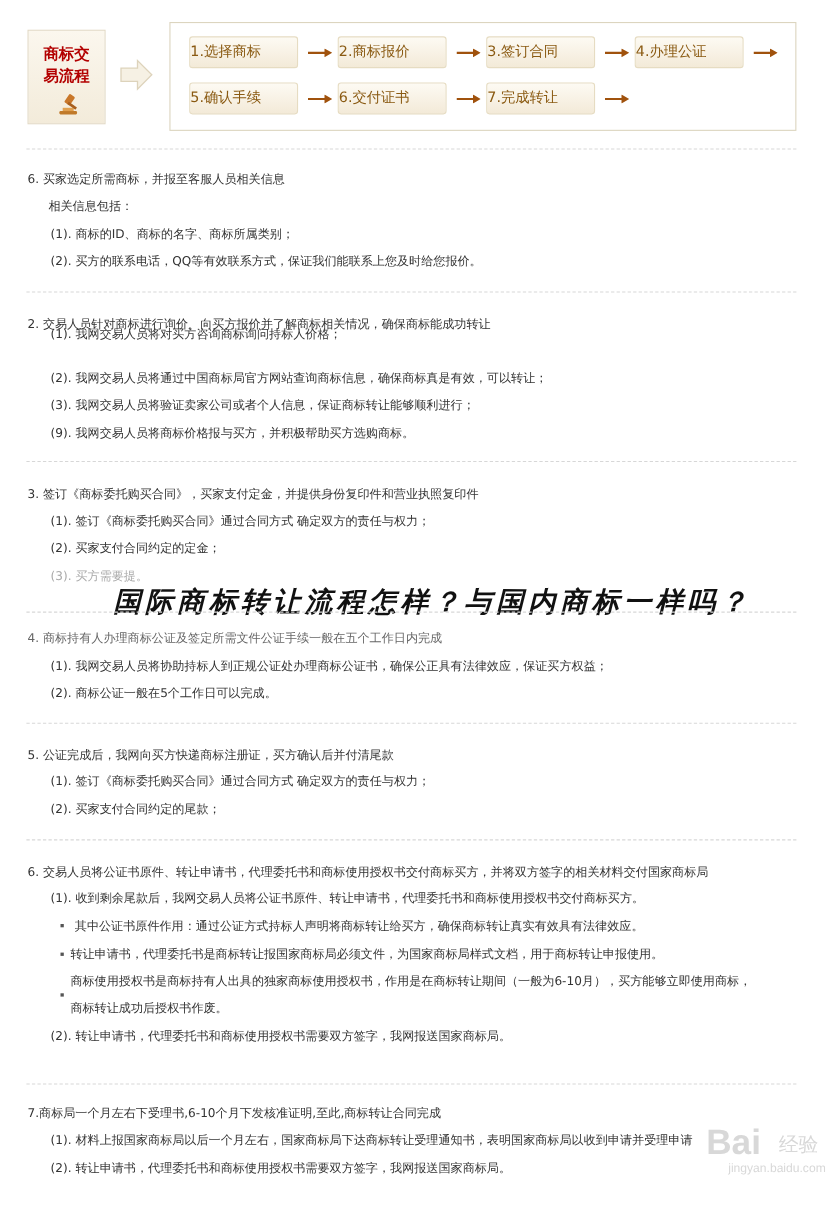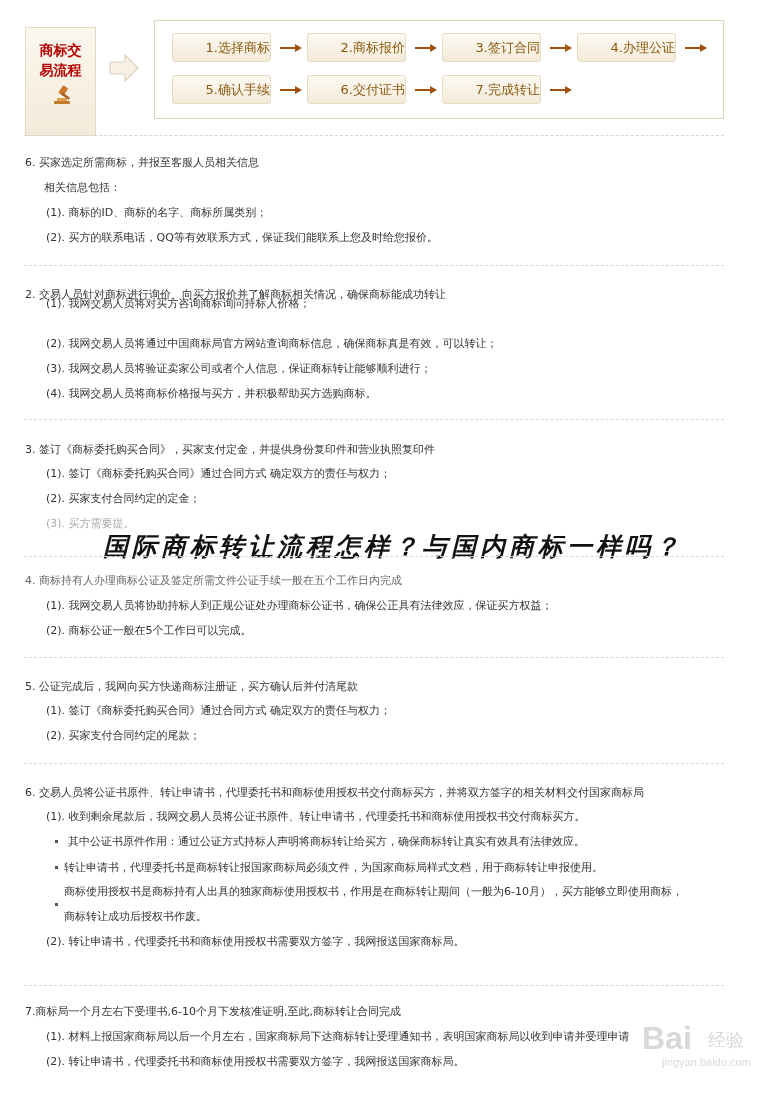--- a/index.html
+++ b/index.html
@@ -1,32 +1,32 @@
 <!DOCTYPE html>
 <html><head>
 <meta charset="utf-8">
 <style>
   html, body { margin:0; padding:0; background:#ffffff; }
   body { width:760px; height:1095px; position:relative; overflow:hidden;
          font-family:"DejaVu Sans","Liberation Sans",sans-serif; color:#333333; }
 
   
-  .brand-box { position:absolute; left:25px; top:27px; width:71px; height:109px;
+  .brand-box { position:absolute; left:25px; top:27px; width:71px; height:86px;
     background:linear-gradient(#fbf7ee,#f3ebda); border:1px solid #e3dac6; box-sizing:border-box;
     text-align:center; }
   .brand-title { color:#b30000; font-weight:bold; font-size:14px; line-height:20px; margin-top:12px;
     font-family:"DejaVu Sans",sans-serif; letter-spacing:0px; }
   .gavel { position:absolute; left:25px; top:56px; width:22px; height:22px; }
   .big-arrow { position:absolute; left:108px; top:53px; width:32px; height:30px; }
   .flow-box { position:absolute; left:154px; top:20px; width:570px; height:99px;
     border:1px solid #dcd5bf; box-sizing:border-box; background:#fff; }
   .step { position:absolute; height:29px; width:99px; box-sizing:border-box;
     border:1px solid #e6dcc2; border-radius:3px;
     background:linear-gradient(#fdfaf3,#f3ead8); color:#8a5a12; font-size:13px;
-    line-height:27px; text-align:right; }
+    line-height:27px; text-align:left; }
   .flow-arrow { position:absolute; width:22px; height:8px; }
 
   
   .sep { position:absolute; left:24px; width:700px; border-top:1px dashed #d7d7d7; height:0; }
   .ln { position:absolute; font-size:11px; white-space:nowrap; color:#333; line-height:14px; }
   .ln.h { left:25px; }
   .ln.l1 { left:46px; }
   .ln.faded { color:#aaaaaa; }
   .bullet { position:absolute; width:3px; height:3px; background:#555; }
   .overlay-title { position:absolute; left:103px; top:530px; font-size:25px; color:#111;
@@ -92,21 +92,21 @@
 <div class="ln h" style="top:156px">6. 买家选定所需商标，并报至客服人员相关信息</div>
 <div class="ln" style="left:44px;top:181px">相关信息包括：</div>
 <div class="ln l1" style="top:206px">(1). 商标的ID、商标的名字、商标所属类别；</div>
 <div class="ln l1" style="top:231px">(2). 买方的联系电话，QQ等有效联系方式，保证我们能联系上您及时给您报价。</div>
 
 <div class="sep" style="top:265px"></div>
 <div class="ln h" style="top:288px">2. 交易人员针对商标进行询价、向买方报价并了解商标相关情况，确保商标能成功转让</div>
 <div class="ln l1" style="top:297px">(1). 我网交易人员将对买方咨询商标询问持标人价格；</div>
 <div class="ln l1" style="top:337px">(2). 我网交易人员将通过中国商标局官方网站查询商标信息，确保商标真是有效，可以转让；</div>
 <div class="ln l1" style="top:362px">(3). 我网交易人员将验证卖家公司或者个人信息，保证商标转让能够顺利进行；</div>
-<div class="ln l1" style="top:387px">(4). 我网交易人员将商标价格报与买方，并积极帮助买方选购商标。</div>
+<div class="ln l1" style="top:387px">(9). 我网交易人员将商标价格报与买方，并积极帮助买方选购商标。</div>
 
 <div class="sep" style="top:419px"></div>
 <div class="ln h" style="top:443px">3. 签订《商标委托购买合同》，买家支付定金，并提供身份复印件和营业执照复印件</div>
 <div class="ln l1" style="top:467px">(1). 签订《商标委托购买合同》通过合同方式 确定双方的责任与权力；</div>
 <div class="ln l1" style="top:492px">(2). 买家支付合同约定的定金；</div>
 <div class="ln l1 faded" style="top:517px">(3). 买方需要提。</div>
 
 <div class="overlay-title">国际商标转让流程怎样？与国内商标一样吗？</div>
 
 <div class="sep" style="top:556px"></div>

